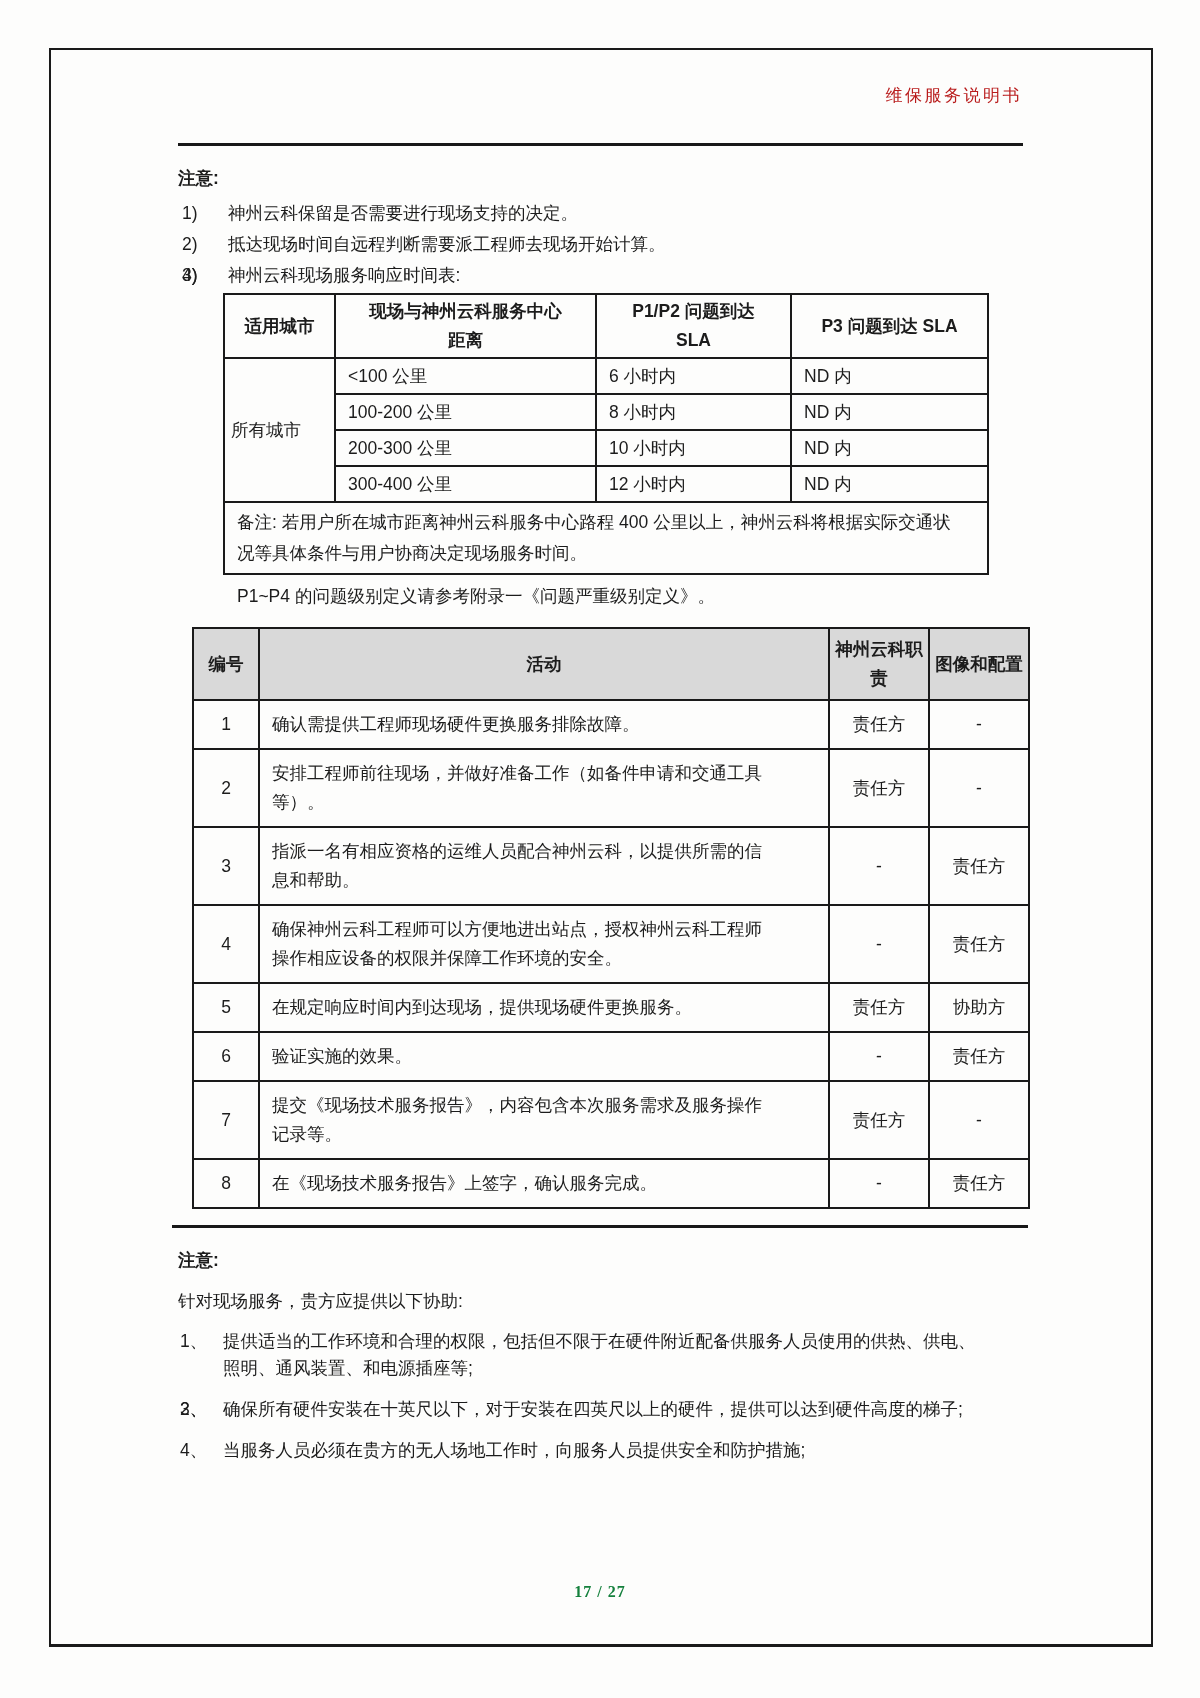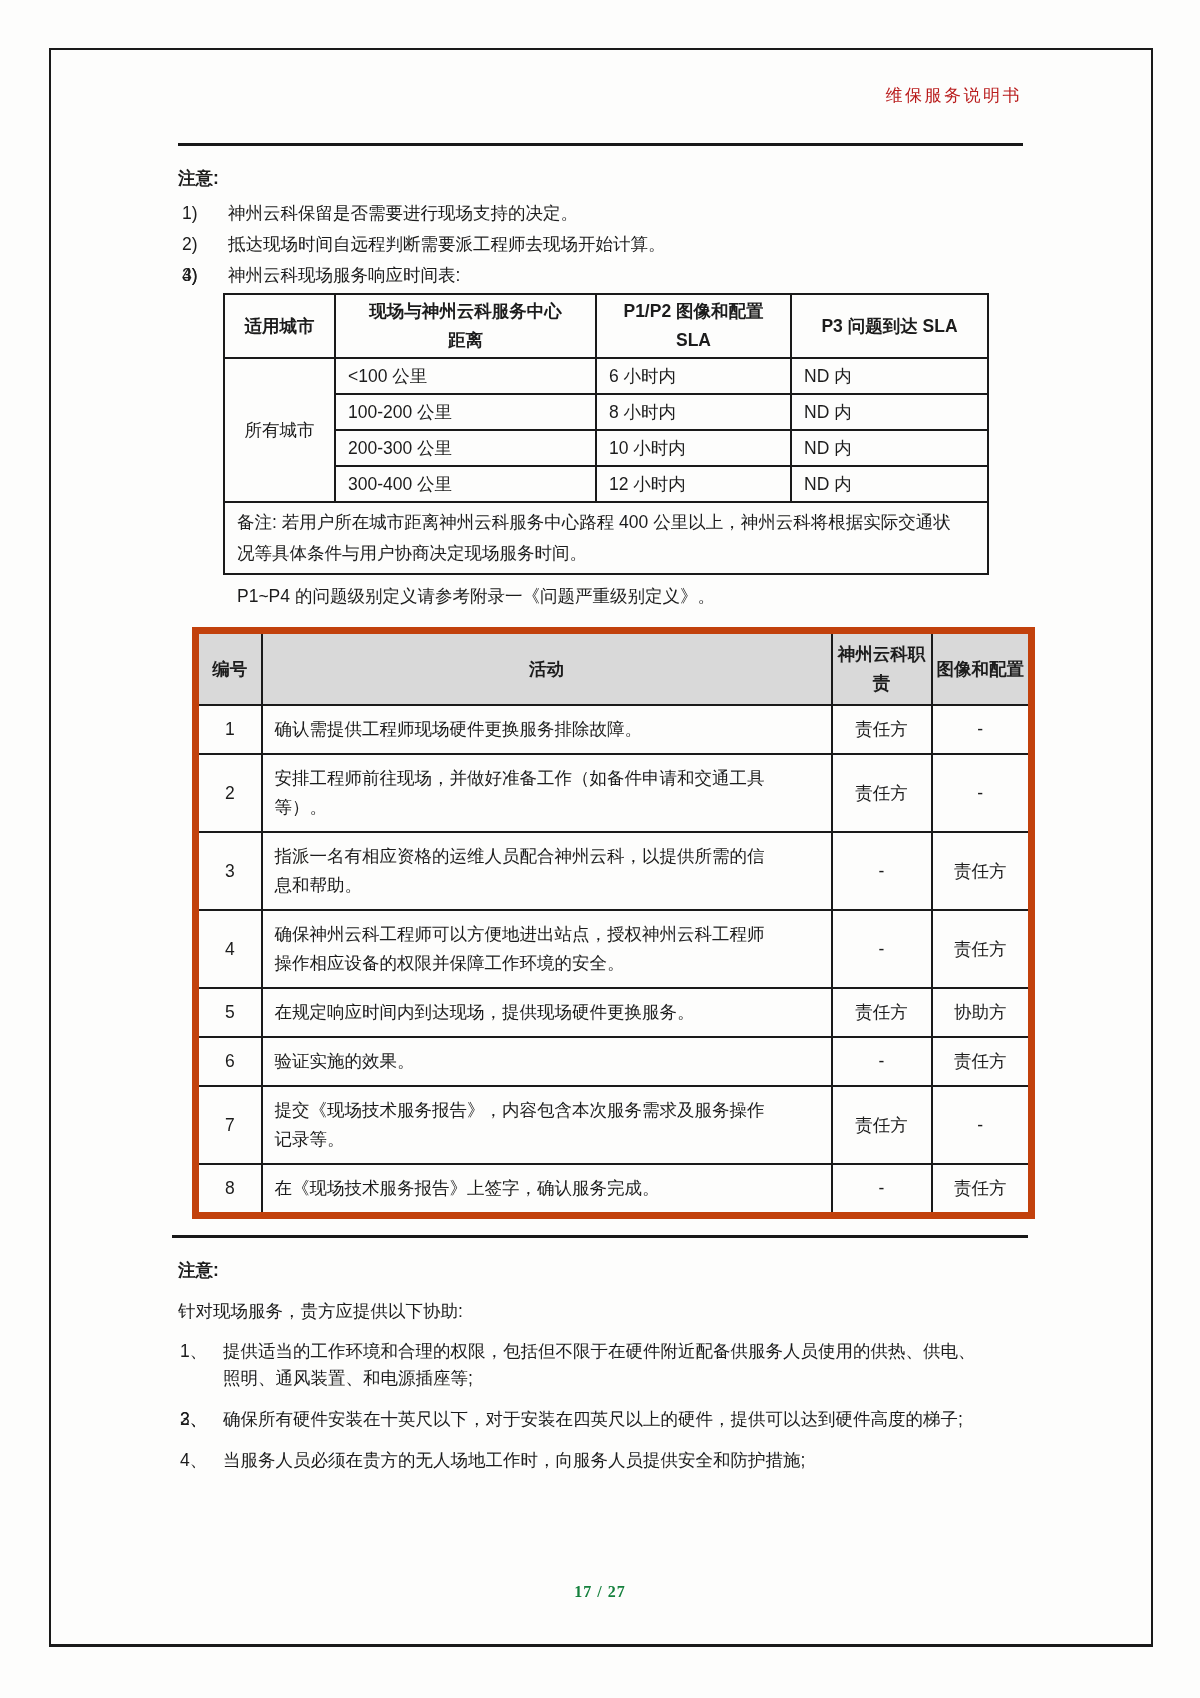--- a/index.html
+++ b/index.html
@@ -33,33 +33,33 @@
   table.t1 {
     border-collapse:collapse; table-layout:fixed;
     margin:2px 0 0 45px; width:764px; font-size:17.5px;
   }
   table.t1 th, table.t1 td { border:2px solid #1a1a1a; }
   table.t1 th {
     font-weight:bold; text-align:center; vertical-align:middle;
     line-height:29px; height:62px; padding:2px 4px;
   }
   table.t1 td.data { text-align:left; padding:3px 12px; line-height:28px; height:34px; vertical-align:middle; }
-  table.t1 td.city { text-align:center; vertical-align:middle; padding:0 6px;margin-top:8px; }
+  table.t1 td.city { vertical-align:middle; padding:0 6px;margin-top:8px; }
   table.t1 td.note-cell { padding:4px 12px; line-height:31px; }
   .note-text { display:block; max-width:722px; }
   .hdr-line { display:block; }
 
   .p1p4 { margin:8px 0 0 59px; font-size:17.5px; line-height:26px; }
   .section-title { margin:26px 0 0 2px; font-size:19.5px; line-height:28px; }
 
   
   table.t2 {
     border-collapse:collapse; table-layout:fixed;
     margin:18px 0 0 14px; width:836px; font-size:17.5px;
-    border:7px solid #c2410c;
+    border:2px solid #c2410c;
   }
   table.t2 th, table.t2 td { border:2px solid #1a1a1a; vertical-align:middle; }
   table.t2 th {
     background:#d9d9d9; font-weight:bold; text-align:center;
     line-height:29px; padding:6px 4px; height:68px;
   }
   table.t2 td { padding:9px 12px; line-height:29px; }
   table.t2 td.c-no, table.t2 td.c-resp { text-align:center; padding:9px 2px; }
   .act-inner { display:block; max-width:505px; }
 
@@ -113,21 +113,21 @@
         <col style="width:197px">
       </colgroup>
     <tbody>
         <tr>
       <th>适用城市</th>
       <th>
         <span class="hdr-line">现场与神州云科服务中心</span>
         <span class="hdr-line">距离</span>
       </th>
       <th>
-        <span class="hdr-line">P1/P2 图像和配置</span>
+        <span class="hdr-line">P1/P2 问题到达</span>
         <span class="hdr-line">SLA</span>
       </th>
       <th>P3 问题到达 SLA</th>
     </tr>
     <tr>
       <td class="city" rowspan="4">所有城市</td>
       <td class="data">&lt;100 公里</td>
       <td class="data">6 小时内</td>
       <td class="data">ND 内</td>
     </tr>

